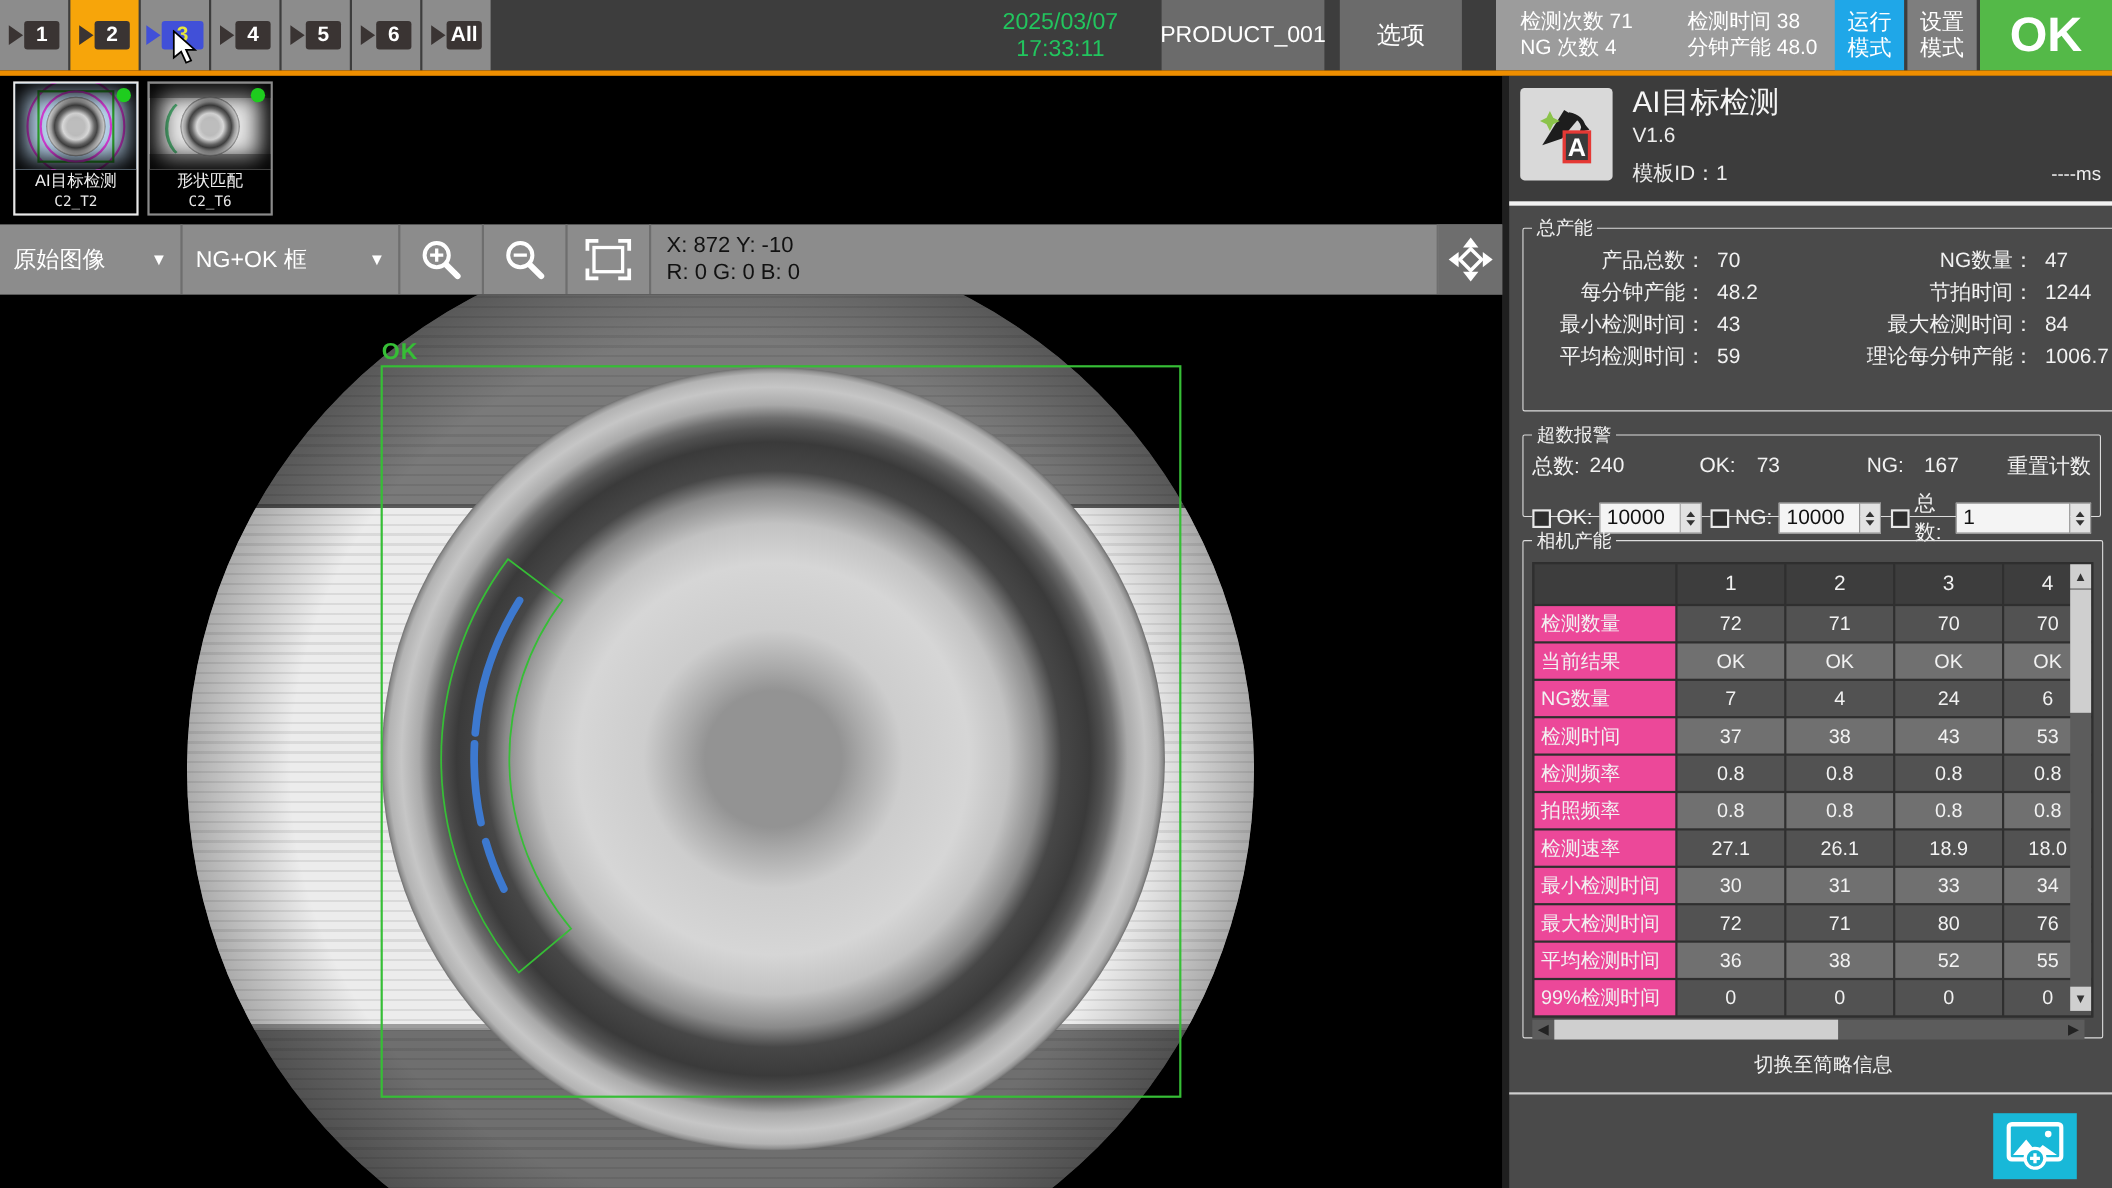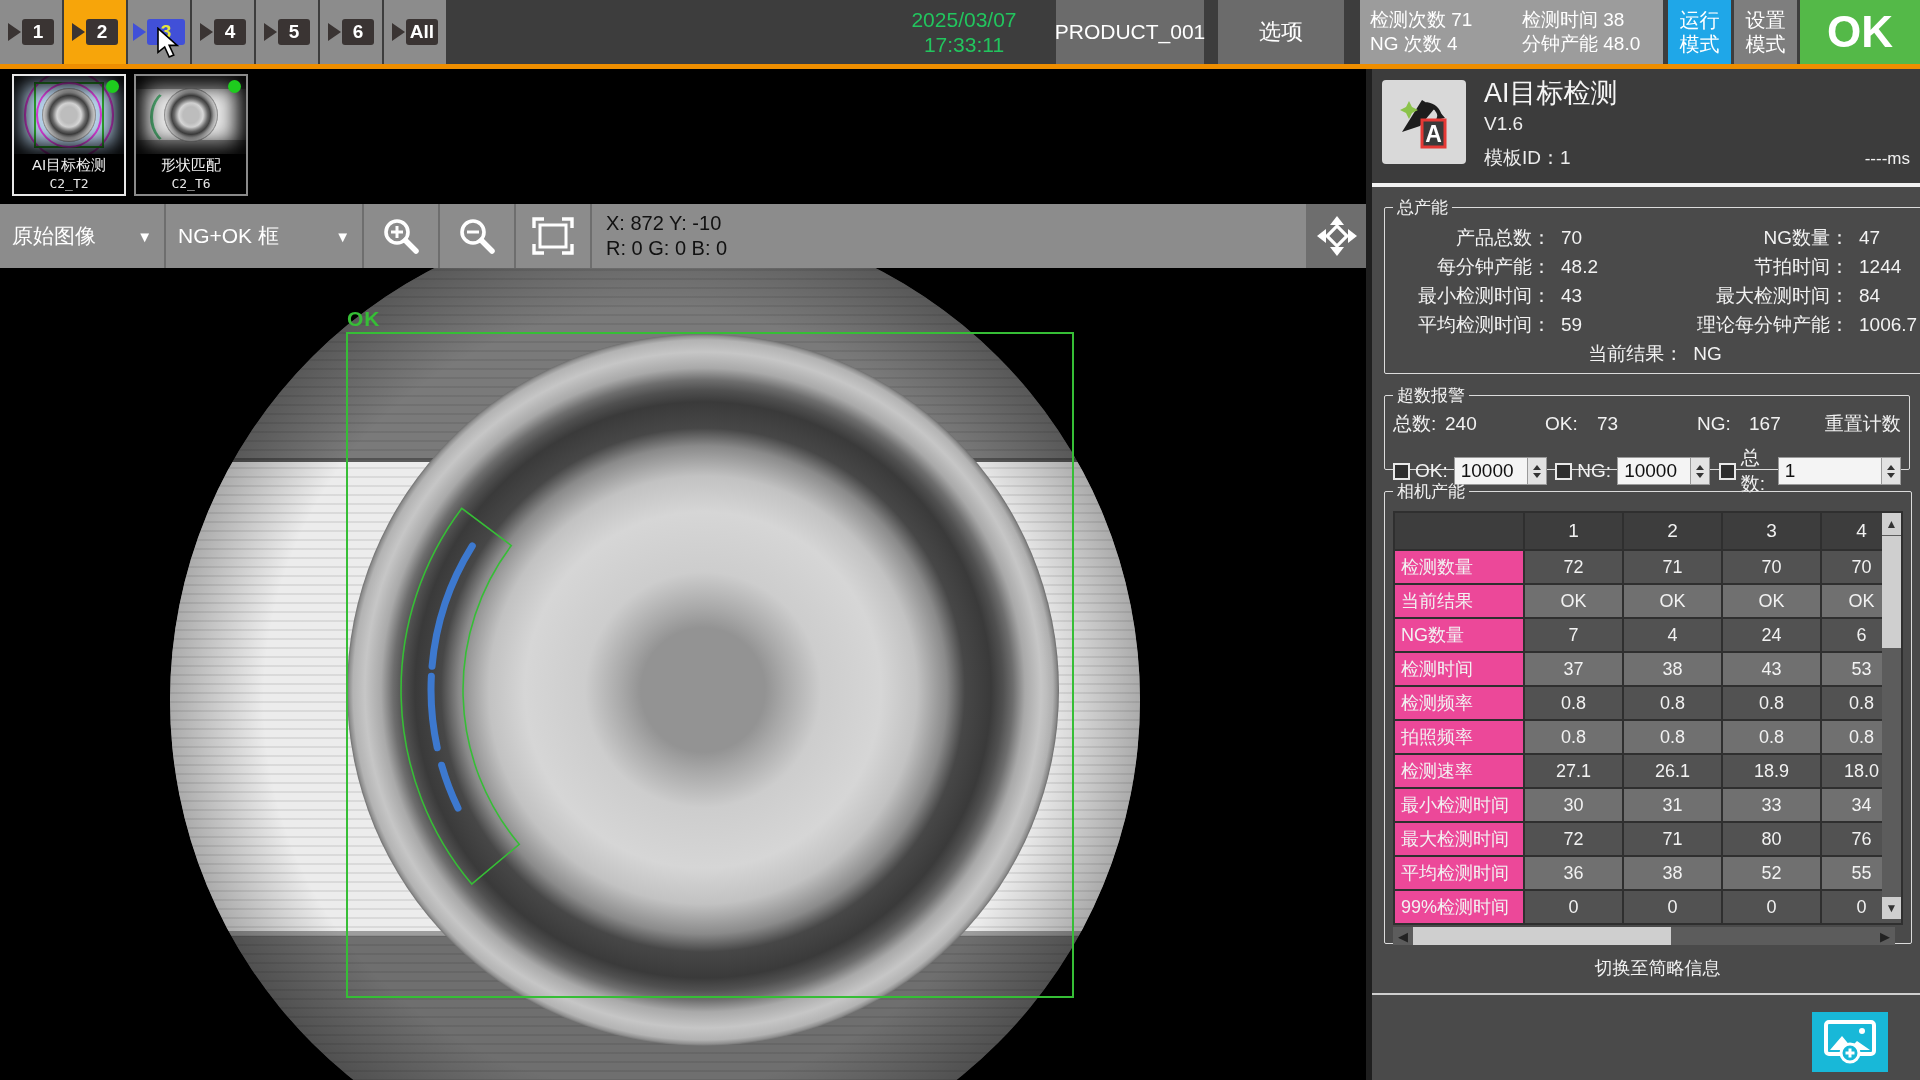--- a/index.html
+++ b/index.html
@@ -14,23 +14,23 @@
   .tab.active{background:#F7A50A;}
   .tab-tri{width:0;height:0;border-top:9px solid transparent;border-bottom:9px solid transparent;border-left:13px solid #3A3433;}
   .tab-box{min-width:28px;height:26px;background:#3A3433;border-radius:3px;color:#fff;
        display:flex;align-items:center;justify-content:center;font-size:19px;font-weight:bold;padding:0 2px;}
   .tab.hover .tab-tri{border-left-color:#4150D8;}
   .tab.hover .tab-box{background:#4150D8;color:#E6E63C;min-width:34px;}
   .cursor-svg{position:absolute;left:28px;top:27px;}
   .datetime{position:absolute;left:878px;top:7px;width:172px;text-align:center;font-size:21px;line-height:25px;color:#22c55e;}
   .tb-block{position:absolute;top:0;height:64px;display:flex;align-items:center;justify-content:center;color:#fff;}
   .product{left:1056px;width:148px;background:#6B6B6B;font-size:21px;cursor:pointer;}
-  .options{left:1218px;width:126px;background:#6B6B6B;font-size:22px;cursor:pointer;}
+  .options{left:1218px;width:111px;background:#6B6B6B;font-size:22px;cursor:pointer;}
   .stats{left:1360px;width:303px;background:#9C9C9C;display:grid;grid-template-columns:152px 151px;
-         align-content:center;row-gap:2px;font-size:19px;line-height:22px;}
+         align-content:center;row-gap:2px;font-size:19px;line-height:22px;padding-left:12px;}
   .stats .st{padding-left:10px;white-space:nowrap;}
   .mode{width:63px;font-size:20px;line-height:24px;text-align:center;cursor:pointer;}
   .mode .wrap2{width:44px;}
   .run-mode{left:1668px;background:#1FA7E8;}
   .setup-mode{left:1734px;background:#7E7E7E;}
   .result-badge{left:1800px;width:120px;background:#54B948;font-size:44px;font-weight:bold;}
   
   .thumbs{position:absolute;left:0;top:69px;width:1366px;height:135px;background:#000;display:flex;gap:8px;padding:5px 0 0 12px;box-sizing:border-box;}
   .thumb{width:114px;height:122px;border:2px solid #8A8A8A;background:#000;box-sizing:border-box;cursor:pointer;}
   .thumb.selected{border-color:#E8E8E8;}
@@ -320,23 +320,20 @@
           <span class="val">1244</span>
           <span class="lab">最小检测时间：</span>
           <span class="val">43</span>
           <span class="lab">最大检测时间：</span>
           <span class="val">84</span>
           <span class="lab">平均检测时间：</span>
           <span class="val">59</span>
           <span class="lab">理论每分钟产能：</span>
           <span class="val">1006.7</span>
         </div>
-      <div class="total-current">
-        <span>当前结果：</span><span class="cv">NG</span>
-      </div>
     </fieldset>
 
     <fieldset class="fs-alarm">
       <legend>超数报警</legend>
       <div class="alarm-row1">
         <span class="a-lab">总数:</span>
         <span class="a-val">240</span>
         <span class="gap"></span>
         <span class="a-lab">OK:</span>
         <span class="a-val">73</span>

